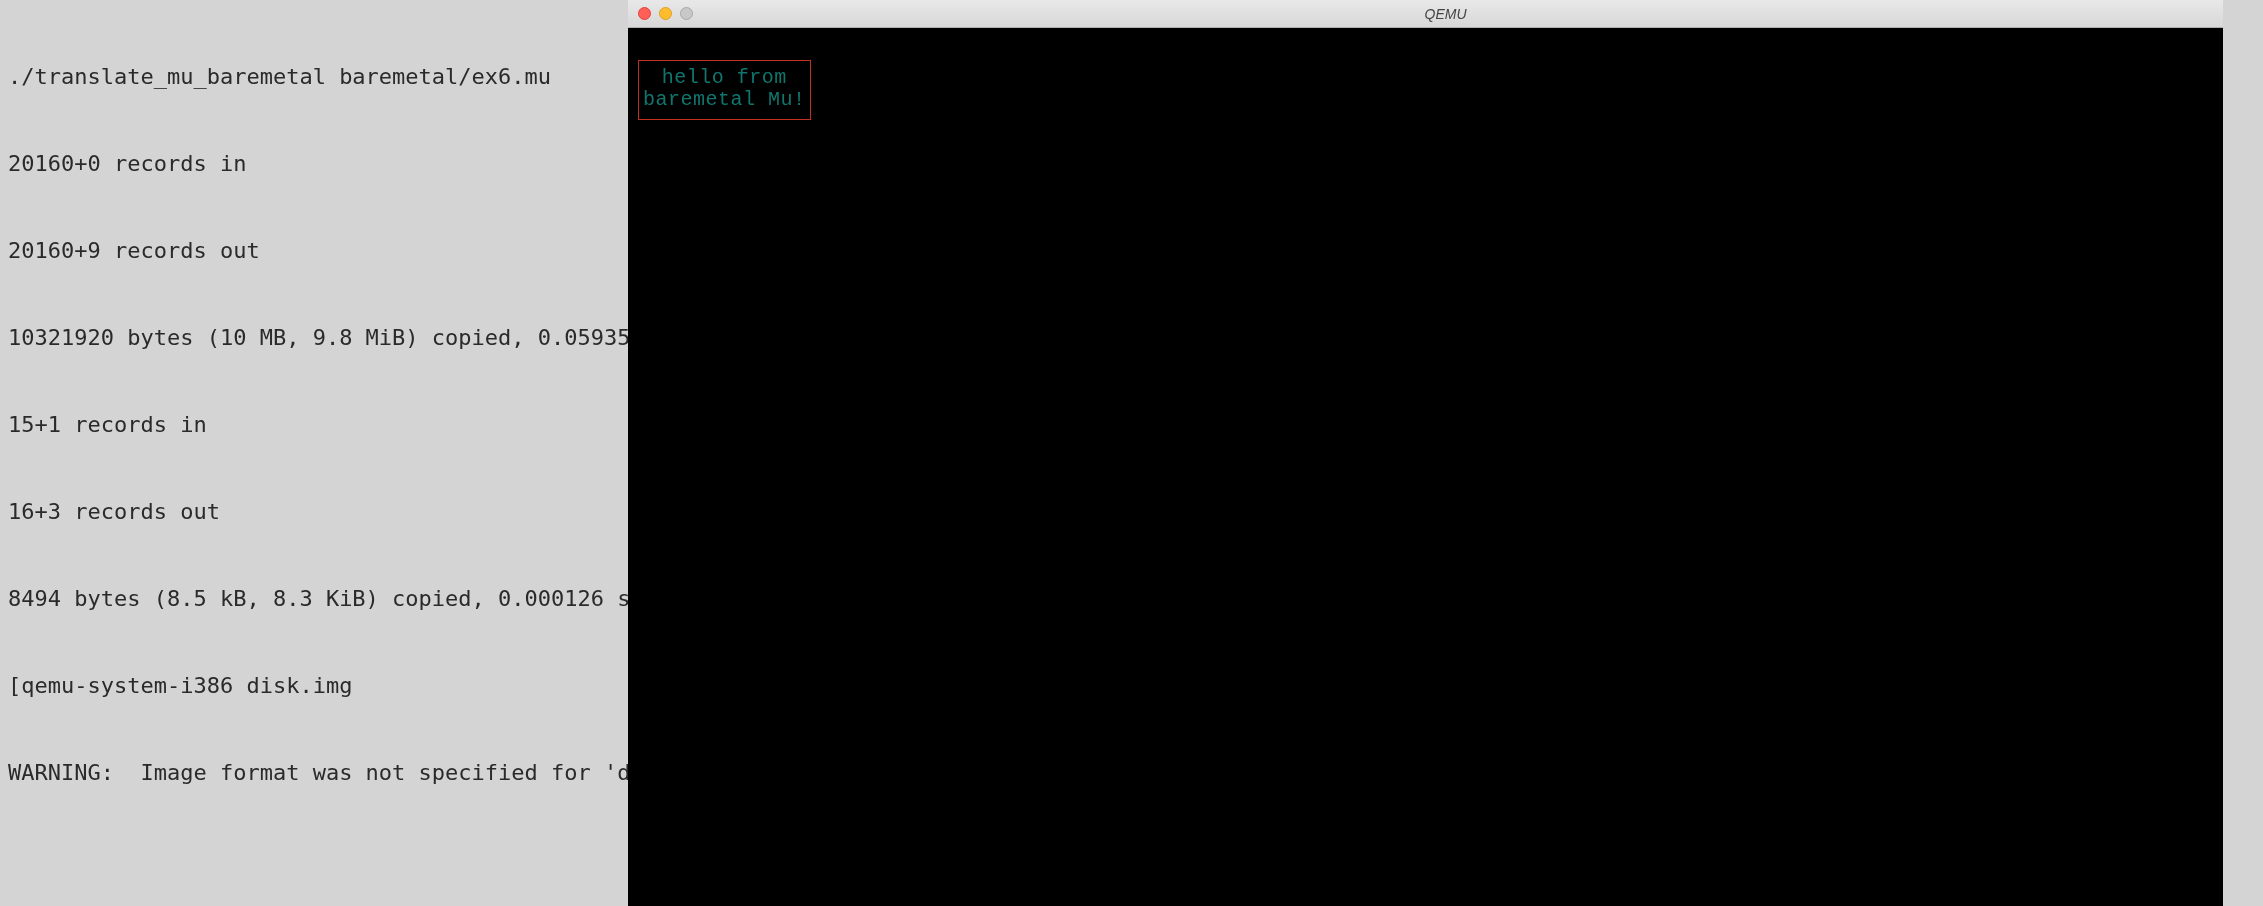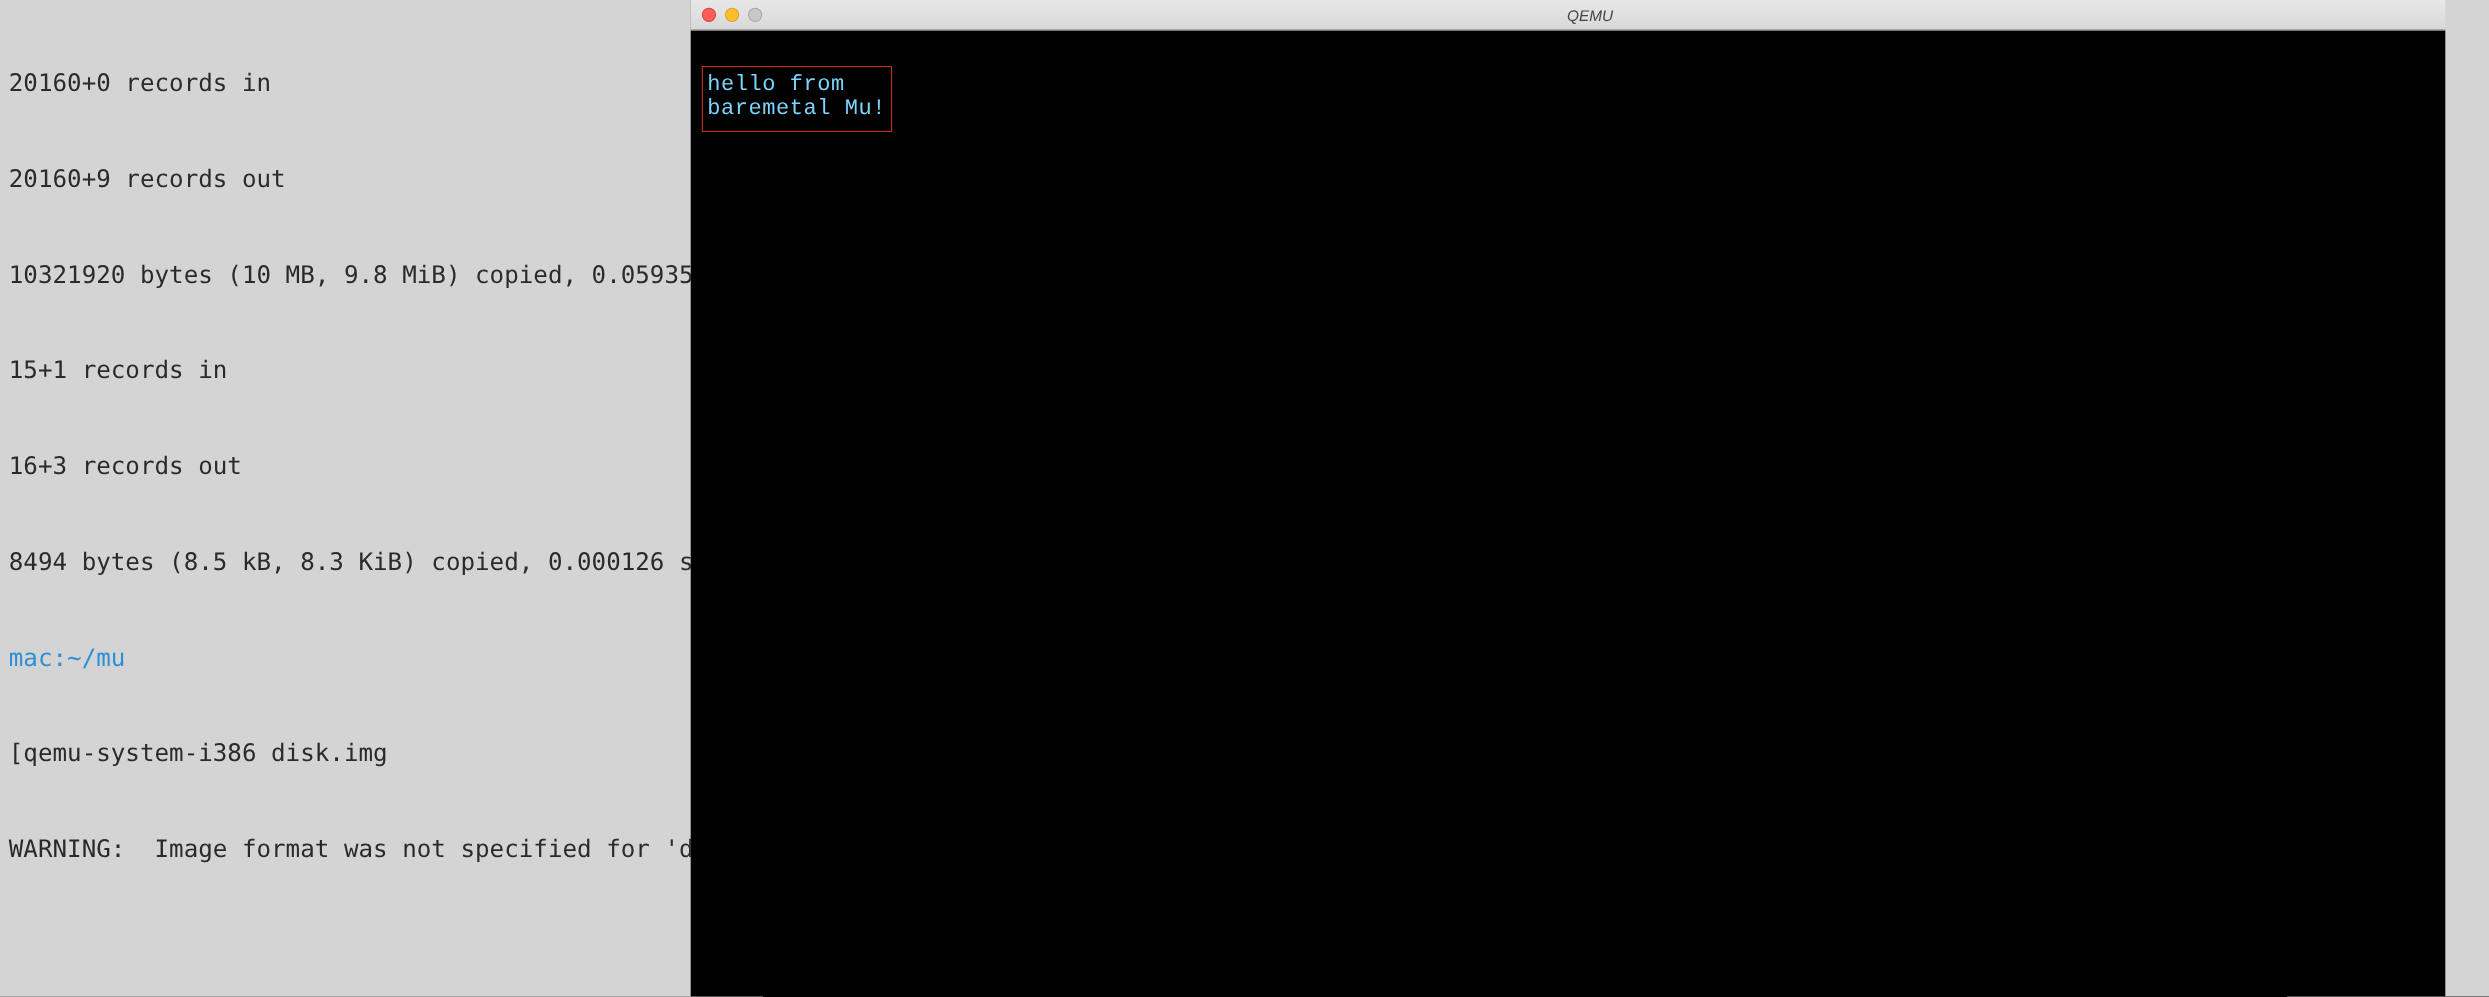--- a/index.html
+++ b/index.html
@@ -76,43 +76,44 @@
     }
     .hello-box {
       position: absolute;
       top: 32px;
       left: 10px;
       border: 1px solid #c23020;
       padding: 6px 4px 8px 4px;
       font-size: 20px;
       line-height: 22px;
       font-family: "Courier New", monospace;
-      color: #7dd3fc;
+      color: #0f766e;
+      text-align: center;
       letter-spacing: 0.5px;
     }
     .right-border {
       position: absolute;
       right: 0;
       top: 0;
       bottom: 0;
       width: 40px;
       background: #d4d4d4;
     }
   </style>
 </head>
 <body>
 
 <div class="terminal-pane">
+  <div class="term-line">./translate_mu_baremetal baremetal/ex6.mu</div>
   <div class="term-line">20160+0 records in</div>
   <div class="term-line">20160+9 records out</div>
   <div class="term-line">10321920 bytes (10 MB, 9.8 MiB) copied, 0.05935 s</div>
   <div class="term-line">15+1 records in</div>
   <div class="term-line">16+3 records out</div>
   <div class="term-line">8494 bytes (8.5 kB, 8.3 KiB) copied, 0.000126 s, </div>
-  <div class="term-line prompt">mac:~/mu</div>
   <div class="term-line">[qemu-system-i386 disk.img</div>
   <div class="term-line">WARNING:  Image format was not specified for 'disk</div>
   
   
   
 </div>
 
 <div class="qemu-window">
   <div class="titlebar">
     <div class="traffic-lights">

